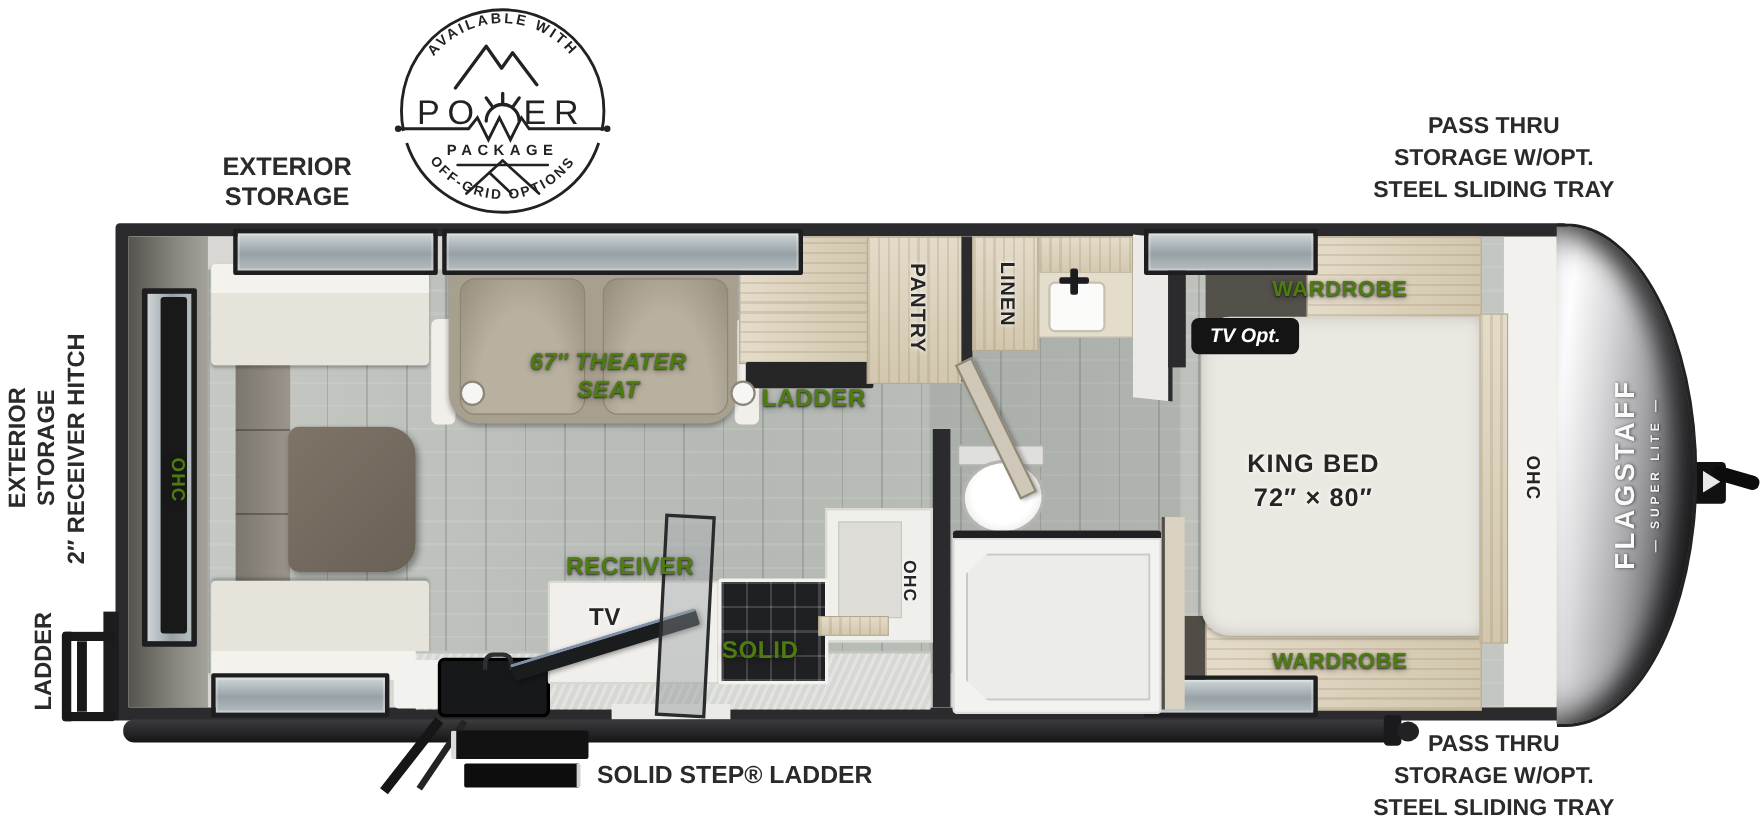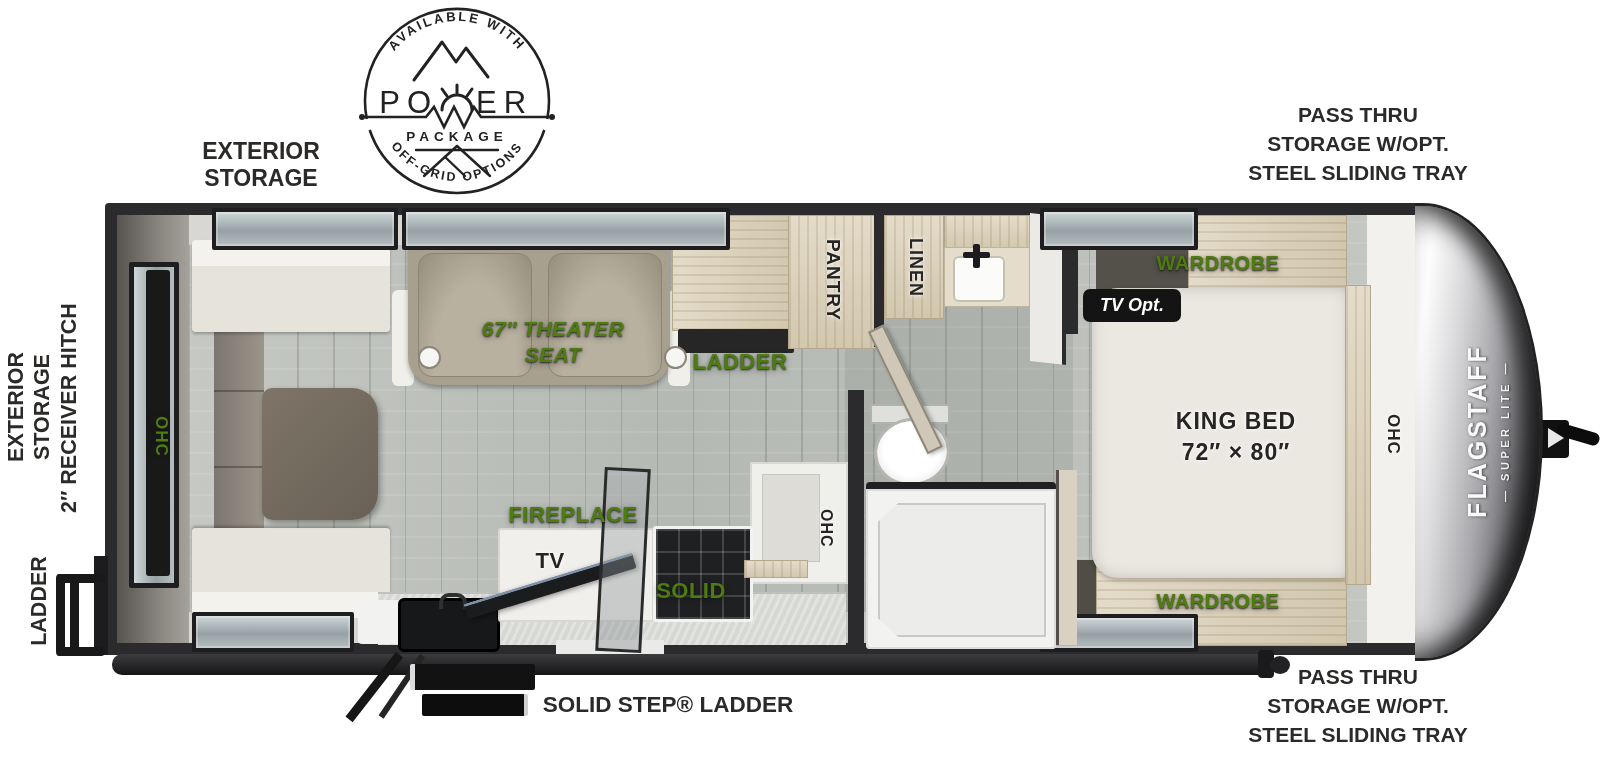--- a/index.html
+++ b/index.html
@@ -197,21 +197,21 @@
   </div>
   <div class="a" style="left:1056px;top:470px;width:18px;height:175px;background:#d9d2c2;border-left:3px solid #55504a;z-index:6;"></div>
 
   <div class="a counter" style="left:378px;top:592px;width:468px;height:51px;z-index:4;border-top:2px solid #bfc1bc;"></div>
   <div class="a" style="left:358px;top:600px;width:42px;height:44px;background:#f2f2f0;border-radius:4px;z-index:5;"></div>
   <div class="a" style="left:398px;top:598px;width:96px;height:48px;background:#17181a;border:3px solid #000;border-radius:6px;z-index:5;">
     <div class="a" style="left:38px;top:-8px;width:20px;height:12px;border:4px solid #2e2f31;border-bottom:none;border-radius:10px 10px 0 0;"></div>
   </div>
 
   <div class="a" style="left:498px;top:528px;width:152px;height:90px;background:#f0efec;border:2px solid #d8d7d2;border-radius:3px;z-index:5;"></div>
-  <div class="a lw" style="left:493px;top:502px;width:160px;font-size:22px;z-index:10;">FIREPLACE</div>
+  <div class="a lw" style="left:493px;top:502px;width:160px;font-size:22px;z-index:10;">RECEIVER</div>
   <div class="a ld" style="left:522px;top:548px;width:56px;font-size:22px;z-index:10;">TV</div>
   <div class="a" style="left:462px;top:578px;width:176px;height:13px;background:#1b1c1e;border-top:3px solid #7d90a8;
        transform:rotate(-17deg);border-radius:2px;z-index:7;box-shadow:2px 2px 5px rgba(0,0,0,.4);"></div>
 
   <div class="a" style="left:653px;top:526px;width:94px;height:90px;background:#1f2022;border:3px solid #f2f2f0;border-radius:3px;z-index:6;
        background-image:repeating-linear-gradient(90deg, rgba(255,255,255,.16) 0 2px, transparent 2px 22px),
                         repeating-linear-gradient(0deg, rgba(255,255,255,.16) 0 2px, transparent 2px 22px);"></div>
   <div class="a lw" style="left:638px;top:578px;width:106px;font-size:22px;z-index:10;">SOLID</div>
 
   <div class="a" style="left:750px;top:462px;width:94px;height:118px;background:#efefec;border:2px solid #d9d8d3;z-index:5;">
@@ -229,21 +229,21 @@
   <div class="a woodh" style="left:1188px;top:215px;width:157px;height:80px;z-index:4;"></div>
   <div class="a lw" style="left:1118px;top:252px;width:200px;font-size:20px;z-index:10;">WARDROBE</div>
 
   <div class="a" style="left:1083px;top:289px;width:98px;height:33px;background:#141414;border-radius:7px;z-index:10;
        display:flex;align-items:center;justify-content:center;">
     <span style="color:#fff;font-style:italic;font-weight:700;font-size:18px;">TV Opt.</span>
   </div>
 
   <div class="a" style="left:1092px;top:288px;width:256px;height:290px;z-index:5;background:#ebe8e2;
        border-radius:26px 6px 6px 26px;box-shadow:inset 0 0 14px rgba(120,115,105,.35), 0 2px 5px rgba(0,0,0,.25);"></div>
-  <div class="a ld" style="left:1130px;top:406px;width:212px;font-size:23px;line-height:31px;letter-spacing:1px;z-index:10;">
+  <div class="a ld" style="left:1088px;top:406px;width:212px;font-size:23px;line-height:31px;letter-spacing:1px;z-index:10;">
     <div>KING BED</div>
     <div>72″ × 80″</div>
   </div>
   <div class="a wood" style="left:1345px;top:285px;width:24px;height:298px;z-index:5;"></div>
 
   <div class="a" style="left:1062px;top:560px;width:34px;height:84px;background:#504c46;z-index:4;border-radius:2px;"></div>
   <div class="a woodh" style="left:1096px;top:558px;width:249px;height:86px;z-index:4;"></div>
   <div class="a lw" style="left:1118px;top:590px;width:200px;font-size:20px;z-index:10;">WARDROBE</div>
 
   <div class="a" style="left:1367px;top:215px;width:58px;height:428px;background:#f2f1ee;z-index:4;"></div>

